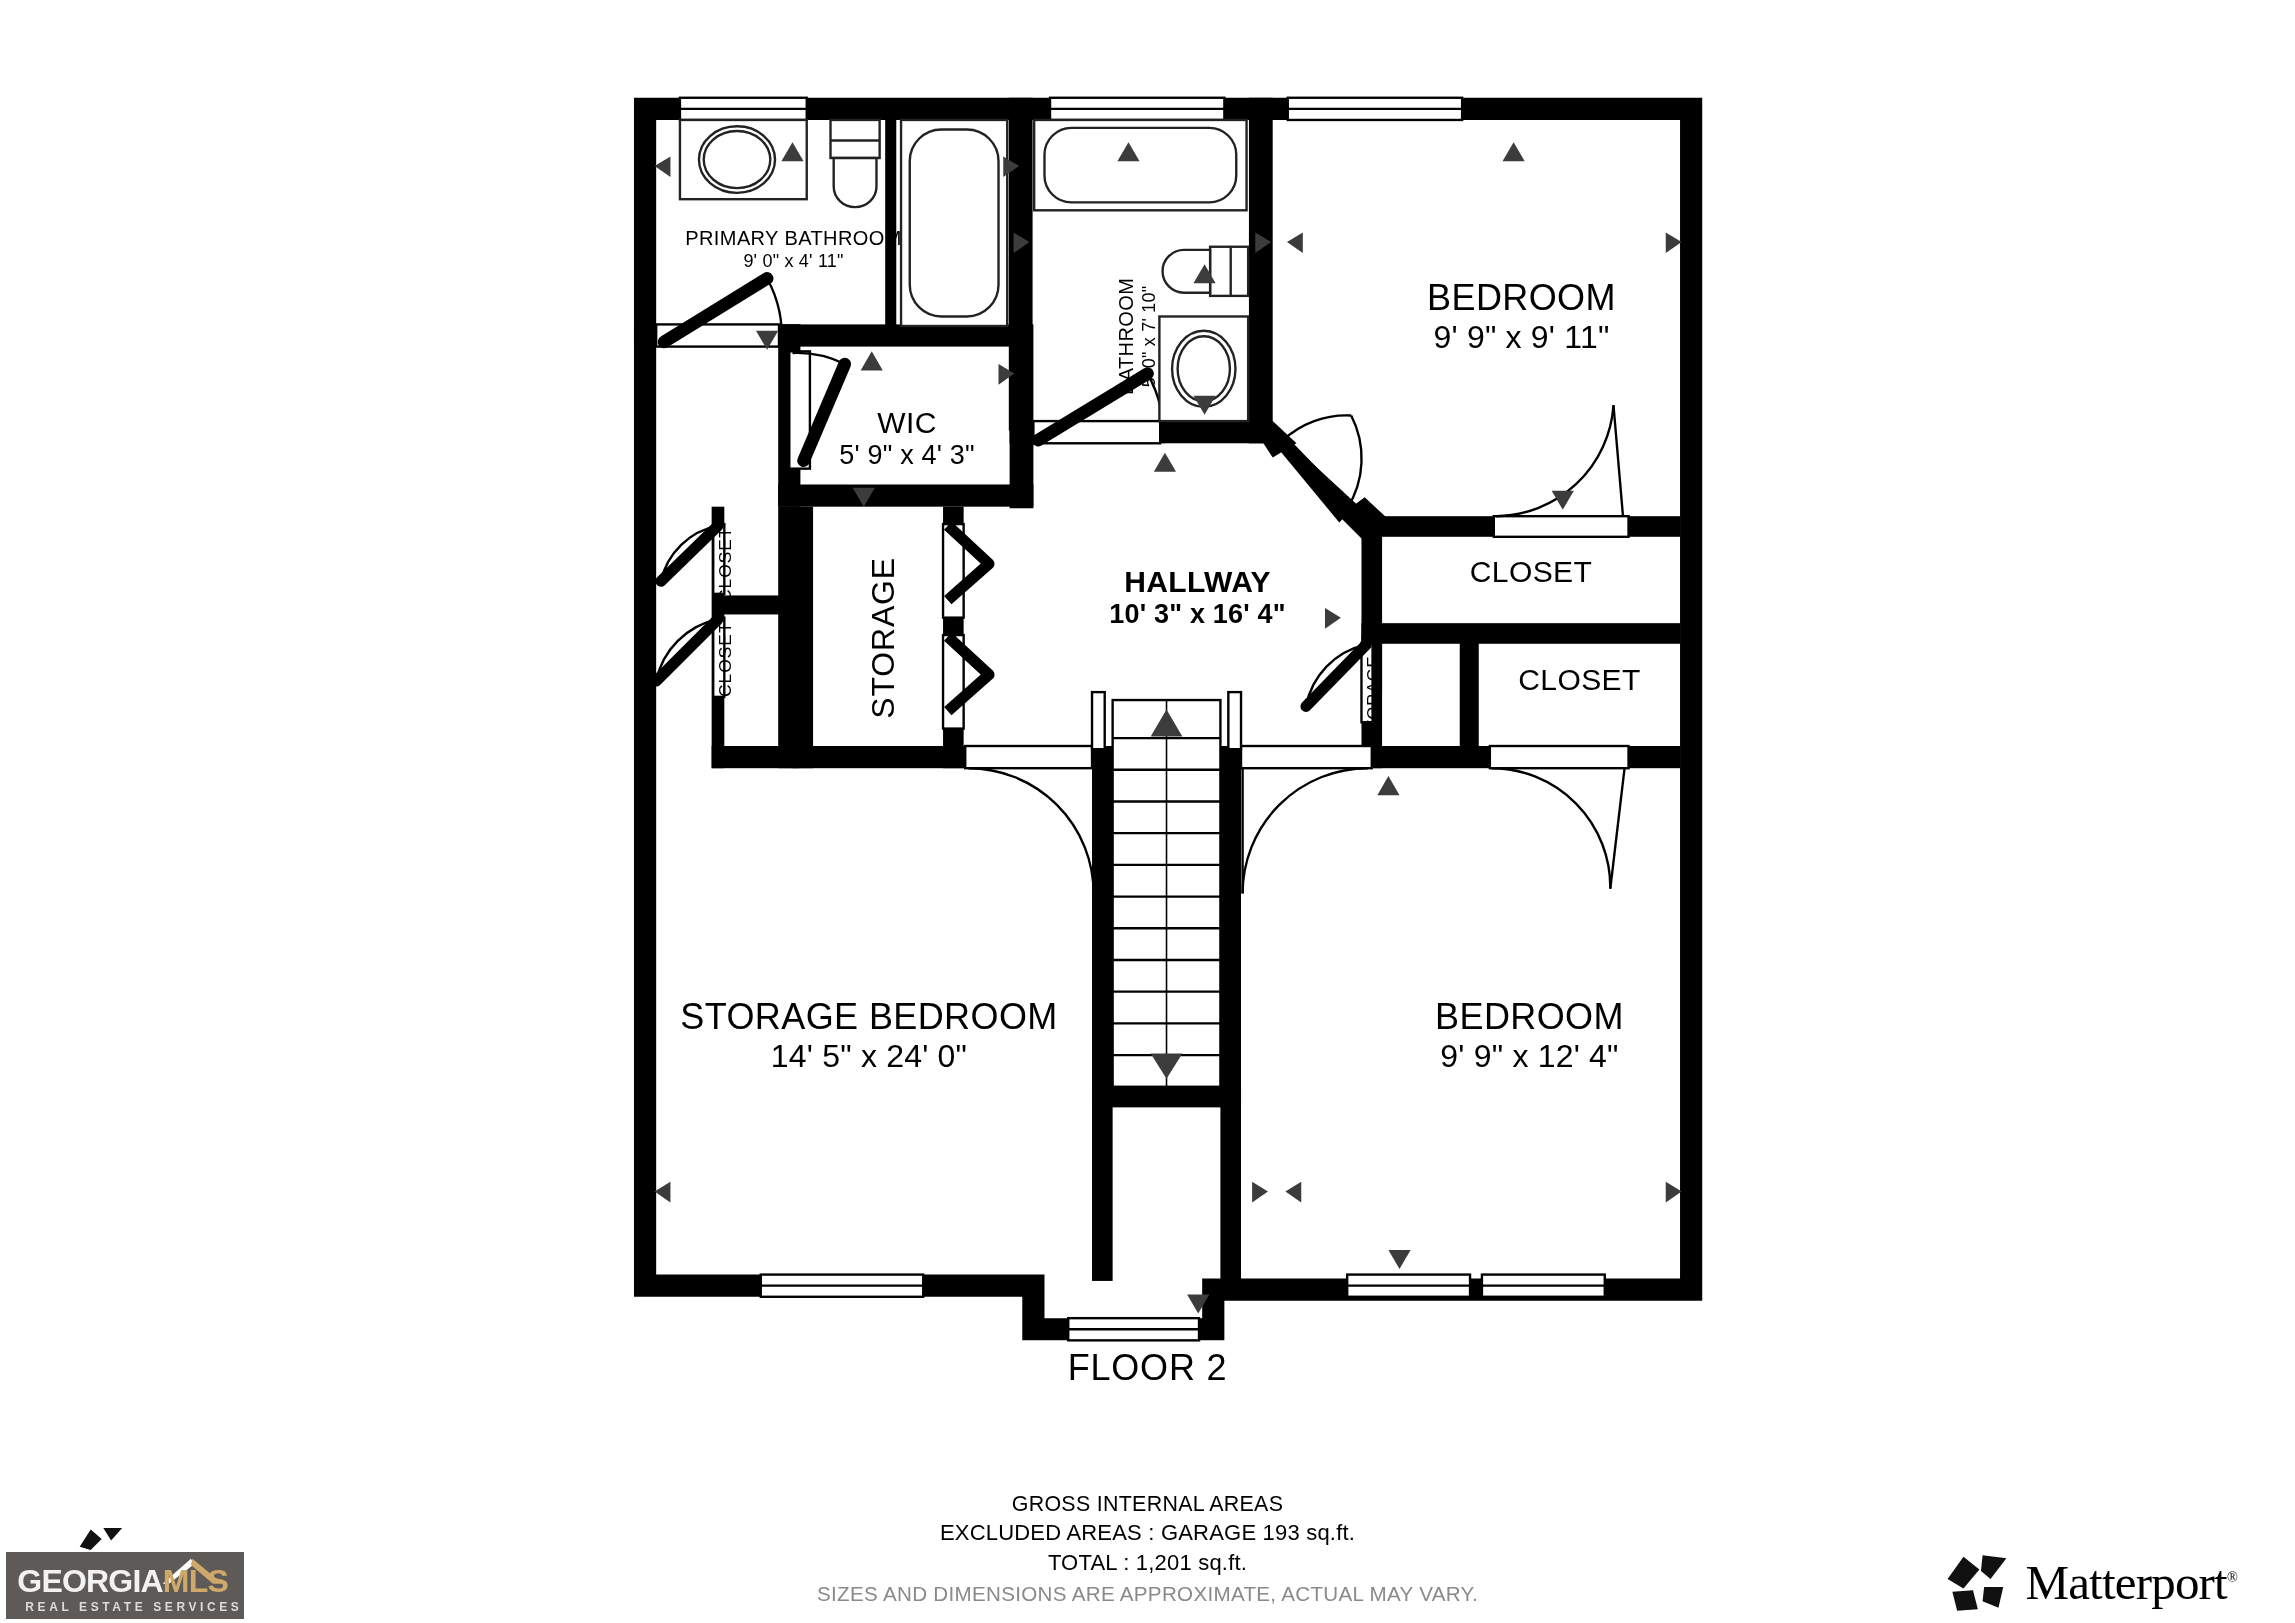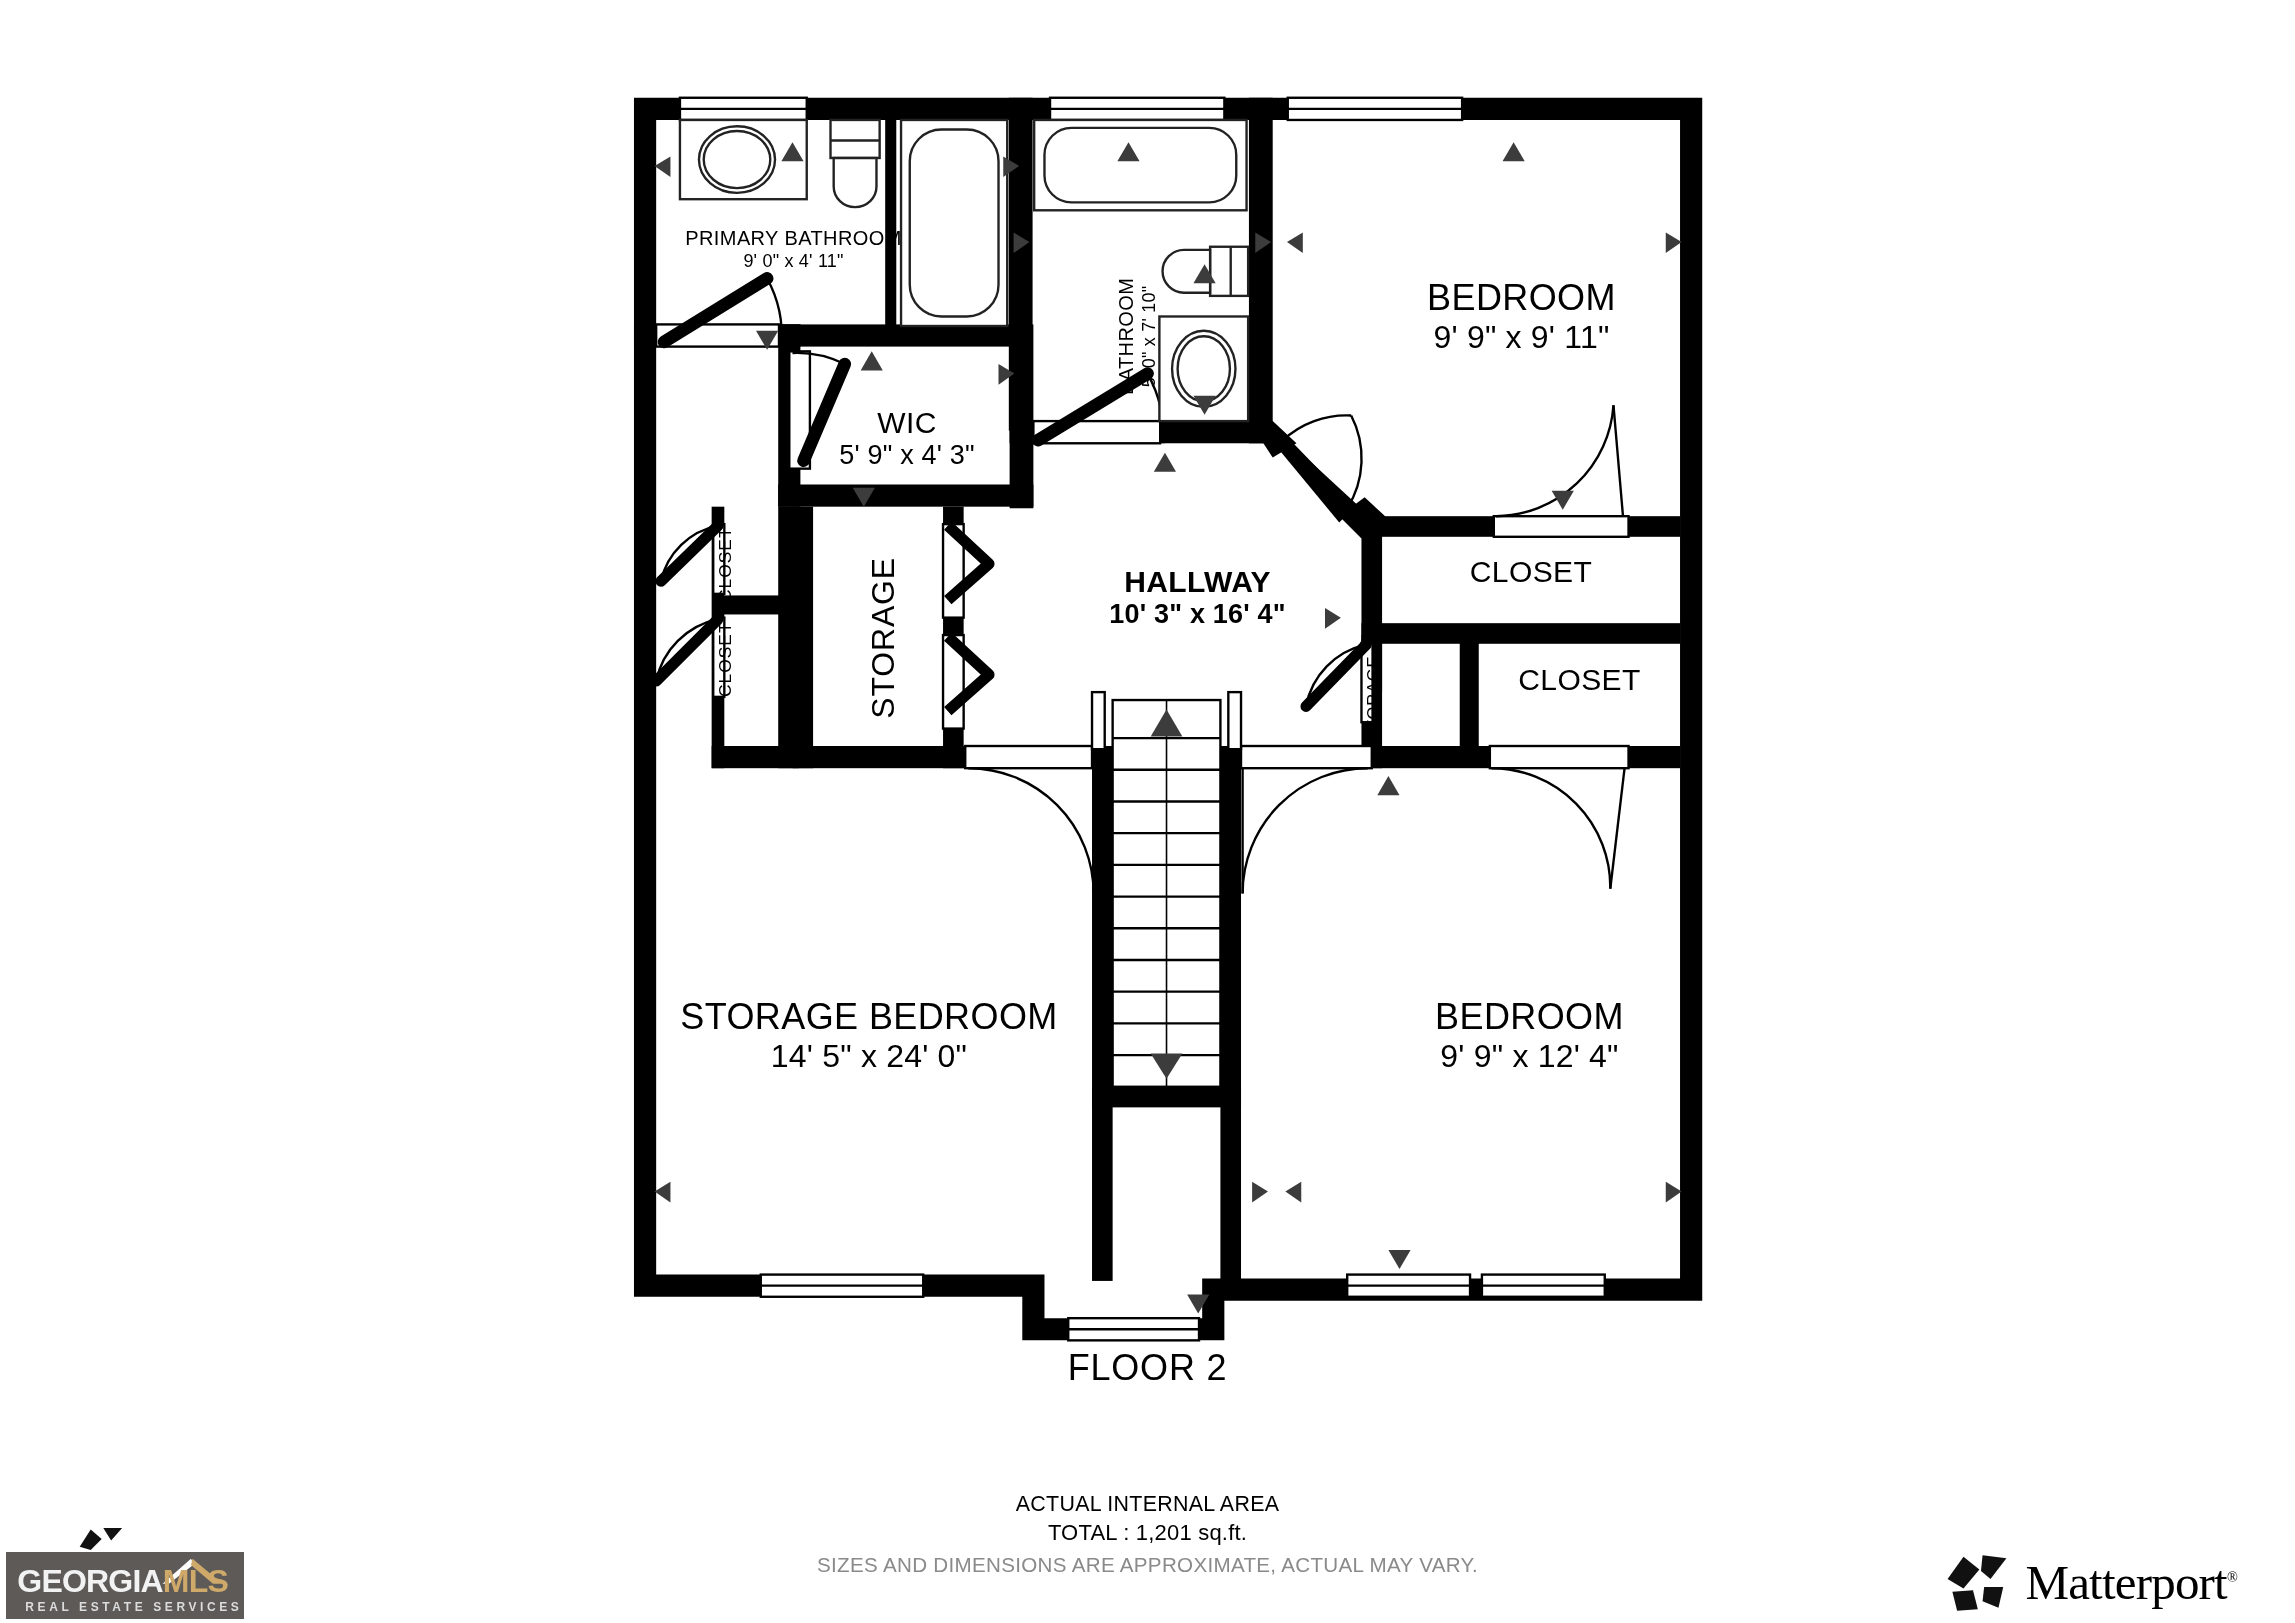--- a/index.html
+++ b/index.html
@@ -369,21 +369,22 @@
 
 <div class="rlabel" style="left:1479px;top:653px;width:201px;">
   <div class="rname">CLOSET</div>
 </div>
 
 </div>
 
 <div id="floorcap">FLOOR 2</div>
 
 <div id="footer">
-  <div class="f1">ACTUAL INTERNAL AREA</div>
+  <div class="f1">GROSS INTERNAL AREAS</div>
+  <div class="f2">EXCLUDED AREAS :  GARAGE 193 sq.ft.</div>
   <div class="f2">TOTAL :  1,201 sq.ft.</div>
   <div class="f3">SIZES AND DIMENSIONS ARE APPROXIMATE, ACTUAL MAY VARY.</div>
 </div>
 
 <svg id="hiddenMatterIcon" viewBox="0 0 70 45">
   <polygon fill="#111" points="6,26 20,4 34,16 20,30"></polygon>
   <polygon fill="#111" points="36,2 60,2 46,18"></polygon>
 </svg>
 <div id="hiddenMatter">ER</div>
 

